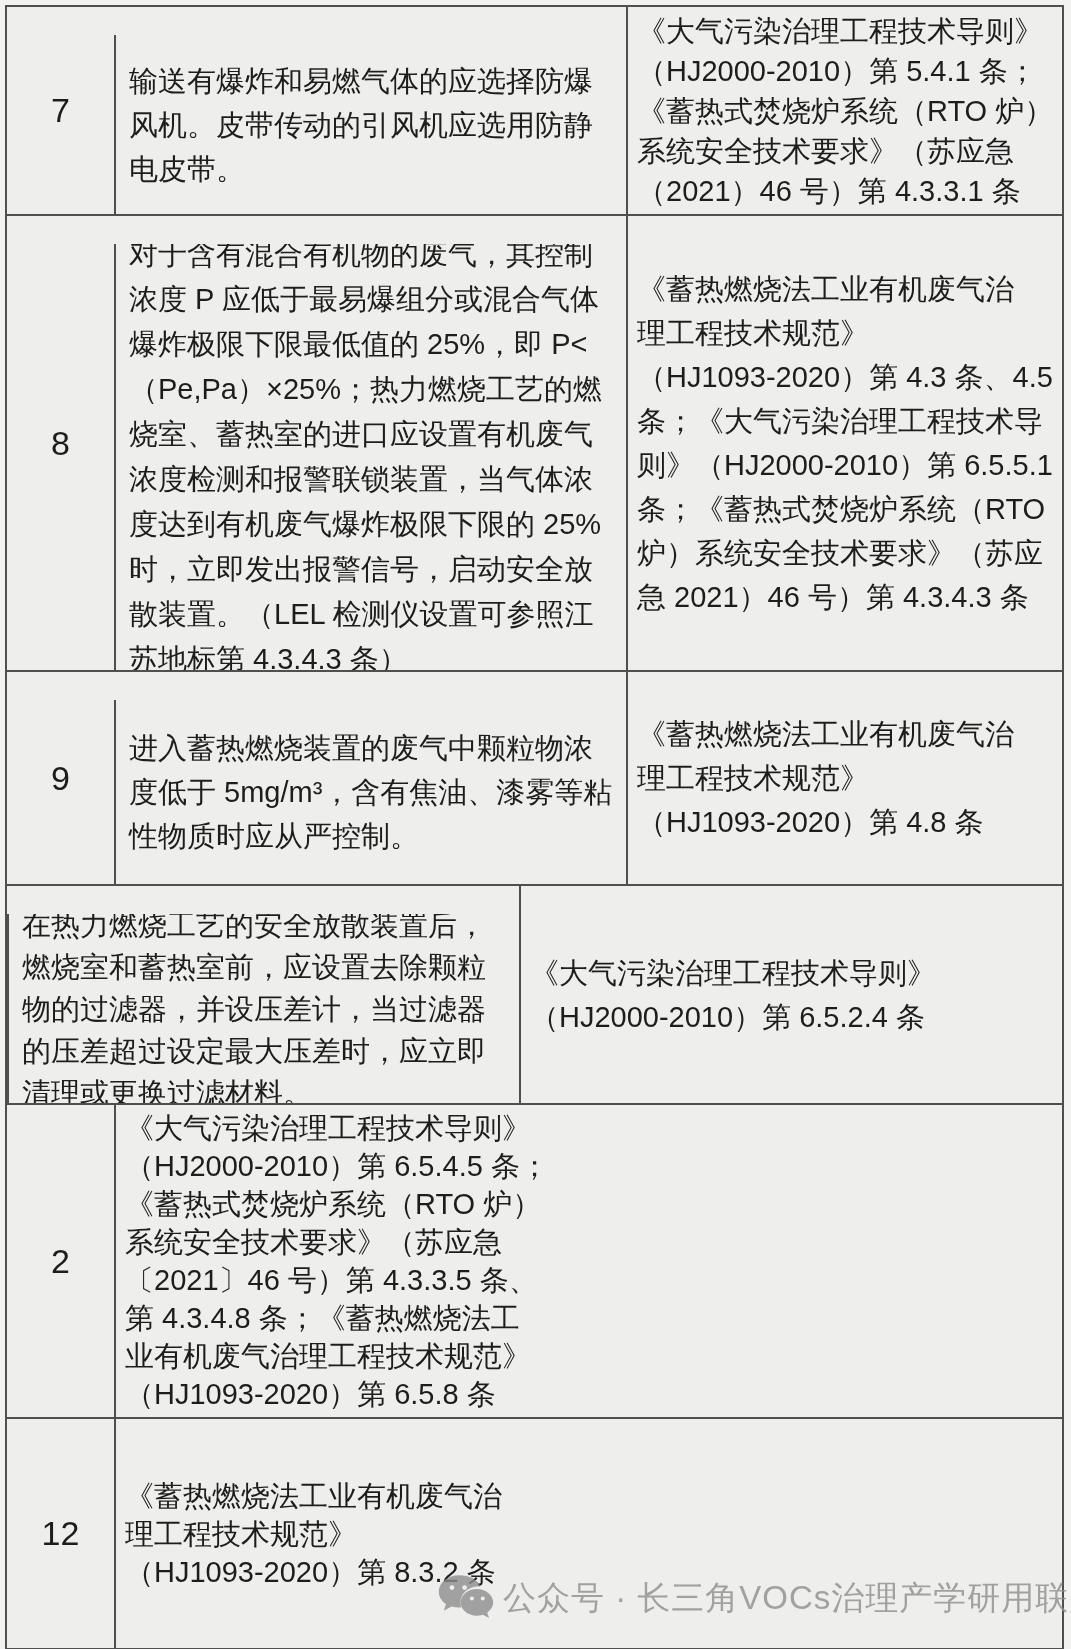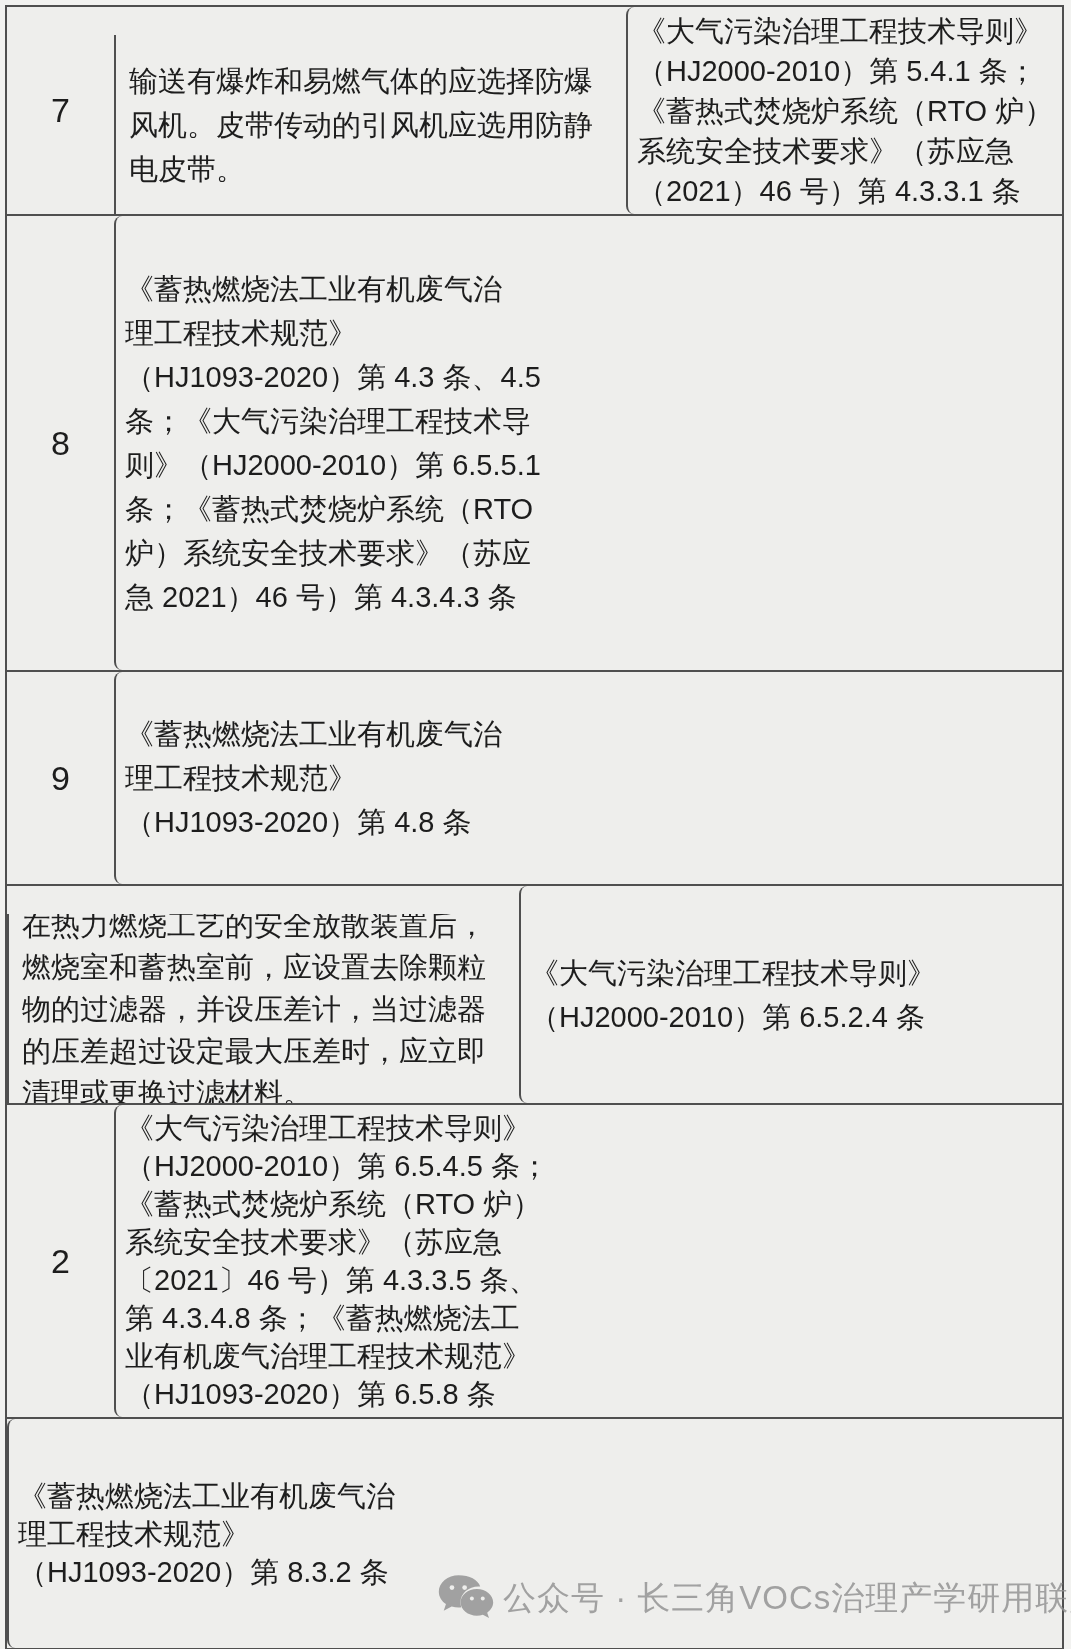--- a/index.html
+++ b/index.html
@@ -27,21 +27,20 @@
   .c2{
     width:512px;flex:0 0 512px;
     border-left:2px solid #4f4f4f;
     padding:0 10px 0 13px;
     margin-top:28px;
   }
   .c3{
     flex:1 1 auto;
     border-left:2px solid #4f4f4f;
     padding:0 6px 0 9px;
-    border-radius:8px;
   }
   .txt{
     white-space:pre-line;
     font-size:29px;
     line-height:44px;
     text-align:left;
   }
   .lh45{line-height:45px;}
   .lh42{line-height:42px;}
   .lh40{line-height:40px;}
@@ -92,36 +91,53 @@
 《蓄热式焚烧炉系统（RTO 炉）
 系统安全技术要求》（苏应急
 （2021）46 号）第 4.3.3.1 条</div>
       </div>
     </div>
 
     <div class="row r8">
       <div class="cell c1">
         <span class="num">8</span>
       </div>
+      <div class="cell c2">
+        <div class="txt lh45">对于含有混合有机物的废气，其控制
+浓度 P 应低于最易爆组分或混合气体
+爆炸极限下限最低值的 25%，即 P&lt;
+（Pe,Pa）×25%；热力燃烧工艺的燃
+烧室、蓄热室的进口应设置有机废气
+浓度检测和报警联锁装置，当气体浓
+度达到有机废气爆炸极限下限的 25%
+时，立即发出报警信号，启动安全放
+散装置。（LEL 检测仪设置可参照江
+苏地标第 4.3.4.3 条）</div>
+      </div>
       <div class="cell c3">
         <div class="txt">《蓄热燃烧法工业有机废气治
 理工程技术规范》
 （HJ1093-2020）第 4.3 条、4.5
 条；《大气污染治理工程技术导
 则》（HJ2000-2010）第 6.5.5.1
 条；《蓄热式焚烧炉系统（RTO
 炉）系统安全技术要求》（苏应
 急 2021）46 号）第 4.3.4.3 条</div>
       </div>
     </div>
 
     <div class="row r9">
       <div class="cell c1">
         <span class="num">9</span>
       </div>
+      <div class="cell c2">
+        <div class="txt">进入蓄热燃烧装置的废气中颗粒物浓
+度低于 5mg/m³，含有焦油、漆雾等粘
+性物质时应从严控制。</div>
+      </div>
       <div class="cell c3">
         <div class="txt">《蓄热燃烧法工业有机废气治
 理工程技术规范》
 （HJ1093-2020）第 4.8 条</div>
       </div>
     </div>
 
     <div class="row r10">
       <div class="cell c2">
         <div class="txt lh42">在热力燃烧工艺的安全放散装置后，
@@ -146,20 +162,23 @@
 《蓄热式焚烧炉系统（RTO 炉）
 系统安全技术要求》（苏应急
 〔2021〕46 号）第 4.3.3.5 条、
 第 4.3.4.8 条；《蓄热燃烧法工
 业有机废气治理工程技术规范》
 （HJ1093-2020）第 6.5.8 条</div>
       </div>
     </div>
 
     <div class="row r12">
+      <div class="cell c1">
+        <span class="num">12</span>
+      </div>
       <div class="cell c3">
         <div class="txt lh38">《蓄热燃烧法工业有机废气治
 理工程技术规范》
 （HJ1093-2020）第 8.3.2 条</div>
       </div>
     </div>
 
   </div>
 
   <div class="watermark">

